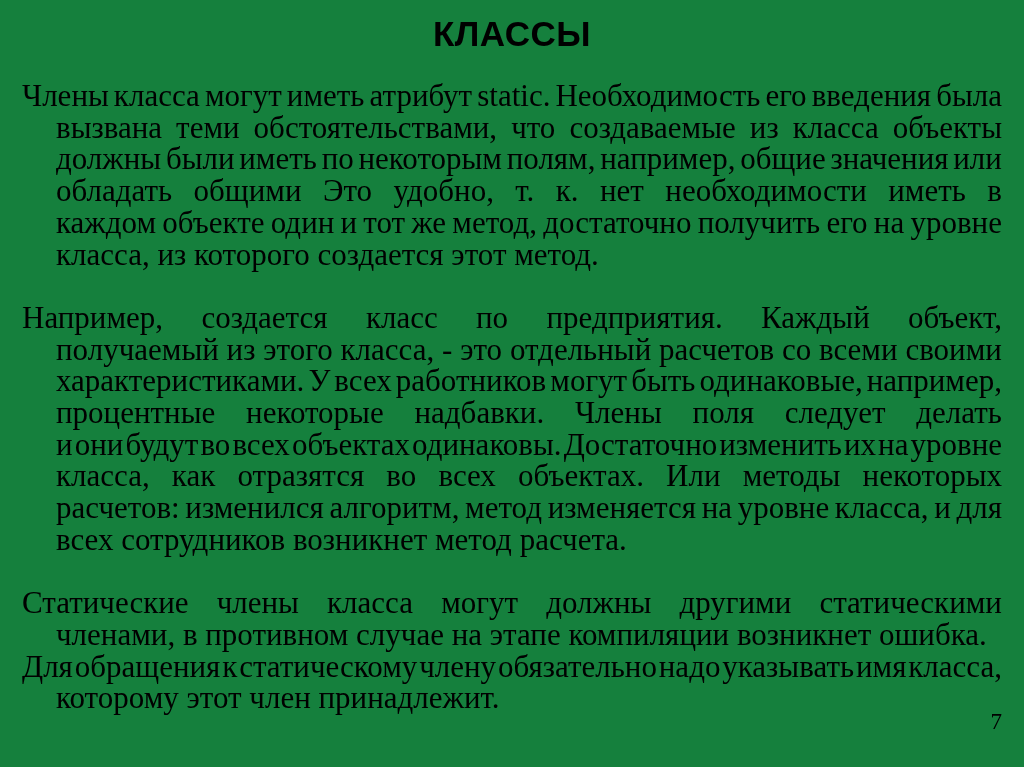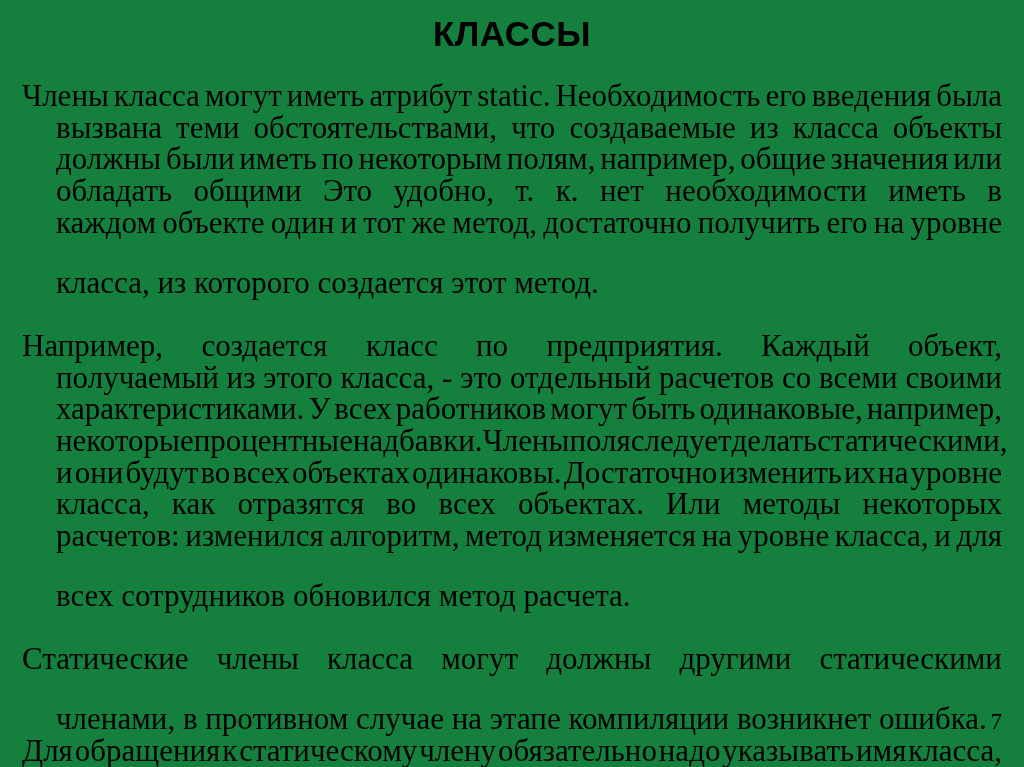--- a/index.html
+++ b/index.html
@@ -66,21 +66,20 @@
     padding-left: 0;
     width: 980px;
   }
   .ln.cont {
     padding-left: 34px;
     width: 946px;
   }
   .ln.last {
     text-align: left;
     text-align-last: left;
-    margin-top: 28px;
   }
   
   .ln > i {
     font-style: normal;
     display: inline-block;
   }
   .ln.just {
     display: flex;
     justify-content: space-between;
     white-space: pre;
@@ -111,25 +110,25 @@
         <span class="ln cont just"><i>вызвана</i><i>теми</i><i>обстоятельствами,</i><i>что</i><i>создаваемые</i><i>из</i><i>класса</i><i>объекты</i></span>
         <span class="ln cont just"><i>должны</i><i>были</i><i>иметь</i><i>по</i><i>некоторым</i><i>полям,</i><i>например,</i><i>общие</i><i>значения</i><i>или</i></span>
         <span class="ln cont just"><i>обладать</i><i>общими</i><i>Это</i><i>удобно,</i><i>т.</i><i>к.</i><i>нет</i><i>необходимости</i><i>иметь</i><i>в</i></span>
         <span class="ln cont just"><i>каждом</i><i>объекте</i><i>один</i><i>и</i><i>тот</i><i>же</i><i>метод,</i><i>достаточно</i><i>получить</i><i>его</i><i>на</i><i>уровне</i></span>
         <span class="ln cont last">класса, из которого создается этот метод.</span>
       </p>
       <p class="para gap-before">
         <span class="ln first just"><i>Например,</i><i>создается</i><i>класс</i><i>по</i><i>предприятия.</i><i>Каждый</i><i>объект,</i></span>
         <span class="ln cont just"><i>получаемый</i><i>из</i><i>этого</i><i>класса,</i><i>-</i><i>это</i><i>отдельный</i><i>расчетов</i><i>со</i><i>всеми</i><i>своими</i></span>
         <span class="ln cont just"><i>характеристиками.</i><i>У</i><i>всех</i><i>работников</i><i>могут</i><i>быть</i><i>одинаковые,</i><i>например,</i></span>
-        <span class="ln cont just"><i>некоторые</i><i>процентные</i><i>надбавки.</i><i>Члены</i><i>поля</i><i>следует</i><i>делать</i><i>статическими,</i></span>
+        <span class="ln cont just"><i>процентные</i><i>некоторые</i><i>надбавки.</i><i>Члены</i><i>поля</i><i>следует</i><i>делать</i></span>
         <span class="ln cont just"><i>и</i><i>они</i><i>будут</i><i>во</i><i>всех</i><i>объектах</i><i>одинаковы.</i><i>Достаточно</i><i>изменить</i><i>их</i><i>на</i><i>уровне</i></span>
         <span class="ln cont just"><i>класса,</i><i>как</i><i>отразятся</i><i>во</i><i>всех</i><i>объектах.</i><i>Или</i><i>методы</i><i>некоторых</i></span>
         <span class="ln cont just"><i>расчетов:</i><i>изменился</i><i>алгоритм,</i><i>метод</i><i>изменяется</i><i>на</i><i>уровне</i><i>класса,</i><i>и</i><i>для</i></span>
-        <span class="ln cont last">всех сотрудников обновился метод расчета.</span>
+        <span class="ln cont last">всех сотрудников возникнет метод расчета.</span>
       </p>
       <p class="para gap-before">
         <span class="ln first just"><i>Статические</i><i>члены</i><i>класса</i><i>могут</i><i>должны</i><i>другими</i><i>статическими</i></span>
         <span class="ln cont last">членами, в противном случае на этапе компиляции возникнет ошибка.</span>
       </p>
       <p class="para">
         <span class="ln first just"><i>Для</i><i>обращения</i><i>к</i><i>статическому</i><i>члену</i><i>обязательно</i><i>надо</i><i>указывать</i><i>имя</i><i>класса,</i></span>
         <span class="ln cont last">которому этот член принадлежит.</span>
       </p>
     </div>

